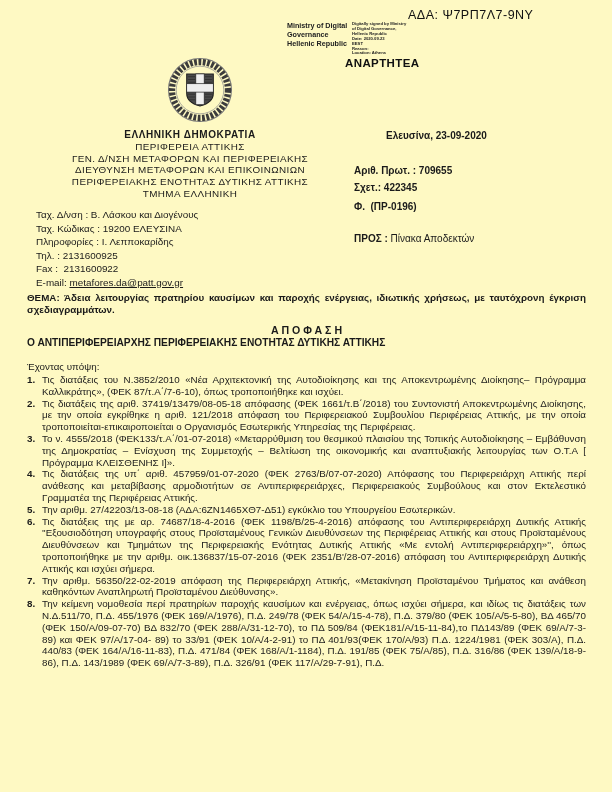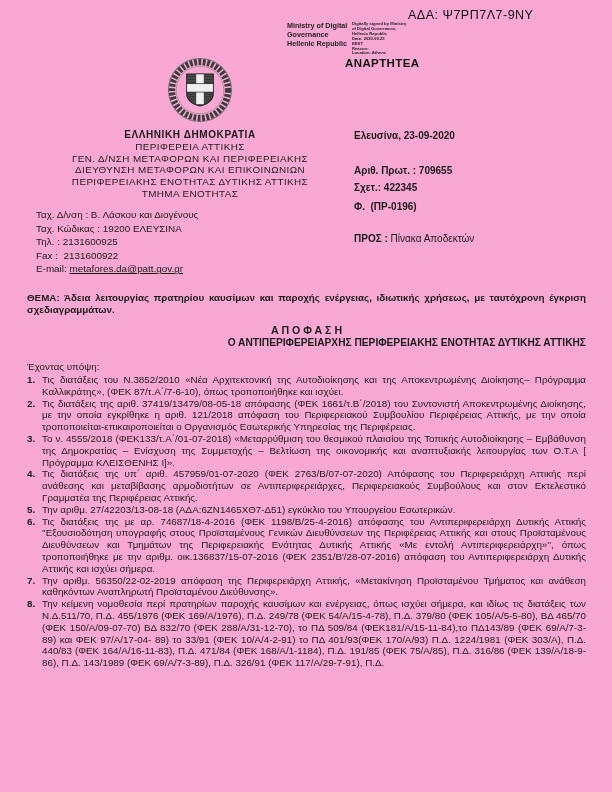--- a/index.html
+++ b/index.html
@@ -1,49 +1,49 @@
 <!DOCTYPE html>
 <html><head>
 <meta charset="utf-8">
 <style>
   html,body{margin:0;padding:0;background:#e8e8e8;}
   .page{
-    position:relative;width:612px;height:792px;background:#f9a8d4;
+    position:relative;width:612px;height:792px;background:#fef9c3;
     margin:0 auto;overflow:hidden;
     font-family:"Liberation Sans","DejaVu Sans",sans-serif;color:#1a1a1a;
   }
   
   .ada{position:absolute;left:408px;top:8px;font-size:12.5px;letter-spacing:.5px;color:#111;}
   .stamp-org{position:absolute;left:287px;top:21px;width:64px;font-size:7.2px;line-height:9px;font-weight:bold;color:#222;}
   .stamp-detail{position:absolute;left:352px;top:22px;width:72px;font-size:4.2px;line-height:4.9px;font-weight:bold;color:#222;}
   .anartitea{position:absolute;left:345px;top:57px;font-size:11.5px;font-weight:bold;letter-spacing:.4px;color:#111;}
   .emblem{position:absolute;left:162px;top:55px;width:76px;height:70px;}
   
   .hdr{position:absolute;left:28px;top:129px;width:324px;text-align:center;}
   .hdr-title{font-size:10px;font-weight:bold;letter-spacing:.6px;margin-bottom:1px;}
   .hline{font-size:9.9px;line-height:11.7px;letter-spacing:.4px;}
   
   .contact{position:absolute;left:36px;top:208px;font-size:9.9px;line-height:13.6px;}
   .contact .crow{white-space:pre;}
   .email-row{white-space:pre;}
   .email-link{text-decoration:underline;color:#1a1a1a;cursor:pointer;}
   
   .meta{position:absolute;left:354px;top:130px;font-size:10px;}
-  .meta-date{font-weight:bold;white-space:pre;}
+  .meta-date{font-weight:bold;white-space:pre;margin-left:32px;}
   .meta-row{font-weight:bold;white-space:pre;}
   .m-prot{margin-top:24px;}
   .m-rel{margin-top:6px;}
   .m-file{margin-top:8px;}
   .m-to{margin-top:21px;font-weight:normal;}
   .m-to b{font-weight:bold;}
   
   .body{position:absolute;left:27px;top:292px;width:559px;font-size:9.8px;line-height:11.8px;}
   .subject{font-weight:bold;text-align:justify;}
   .dtitle{text-align:center;font-weight:bold;font-size:10.6px;margin-top:9px;}
-  .dsub{text-align:right;font-weight:bold;font-size:10.2px;margin-top:1px;}
+  .dsub{text-align:left;font-weight:bold;font-size:10.2px;margin-top:1px;}
   .intro{margin-top:12px;}
   .items{margin-top:1px;}
   .item{position:relative;padding-left:15px;text-align:justify;}
   .item .num{position:absolute;left:0;top:0;font-weight:bold;}
 </style>
 </head>
 <body>
 
 <div class="page">
 
@@ -90,28 +90,29 @@
     </g>
   </svg>
 
   <div class="hdr">
     <div class="hdr-title">ΕΛΛΗΝΙΚΗ ΔΗΜΟΚΡΑΤΙΑ</div>
     <div>
         <div class="hline">ΠΕΡΙΦΕΡΕΙΑ ΑΤΤΙΚΗΣ</div>
         <div class="hline">ΓΕΝ. Δ/ΝΣΗ ΜΕΤΑΦΟΡΩΝ ΚΑΙ ΠΕΡΙΦΕΡΕΙΑΚΗΣ</div>
         <div class="hline">ΔΙΕΥΘΥΝΣΗ ΜΕΤΑΦΟΡΩΝ ΚΑΙ ΕΠΙΚΟΙΝΩΝΙΩΝ</div>
         <div class="hline">ΠΕΡΙΦΕΡΕΙΑΚΗΣ ΕΝΟΤΗΤΑΣ ΔΥΤΙΚΗΣ ΑΤΤΙΚΗΣ</div>
-        <div class="hline">ΤΜΗΜΑ ΕΝΟΤΗΤΑΣ</div>
+        <div class="hline">ΤΜΗΜΑ ΕΛΛΗΝΙΚΗ</div>
       </div>
   </div>
 
   <div class="contact">
     <div>
         <div class="crow">Ταχ. Δ/νση : Β. Λάσκου και Διογένους</div>
         <div class="crow">Ταχ. Κώδικας : 19200 ΕΛΕΥΣΙΝΑ</div>
+        <div class="crow">Πληροφορίες : Ι. Λεπποκαρίδης</div>
         <div class="crow">Τηλ. : 2131600925</div>
         <div class="crow">Fax :  2131600922</div>
       </div>
     <div class="email-row"><span>E-mail: </span><span class="email-link">metafores.da@patt.gov.gr</span></div>
   </div>
 
   <div class="meta">
     <div class="meta-date">Ελευσίνα, 23-09-2020</div>
     <div class="meta-row m-prot">Αριθ. Πρωτ. : 709655</div>
     <div class="meta-row m-rel">Σχετ.: 422345</div>

